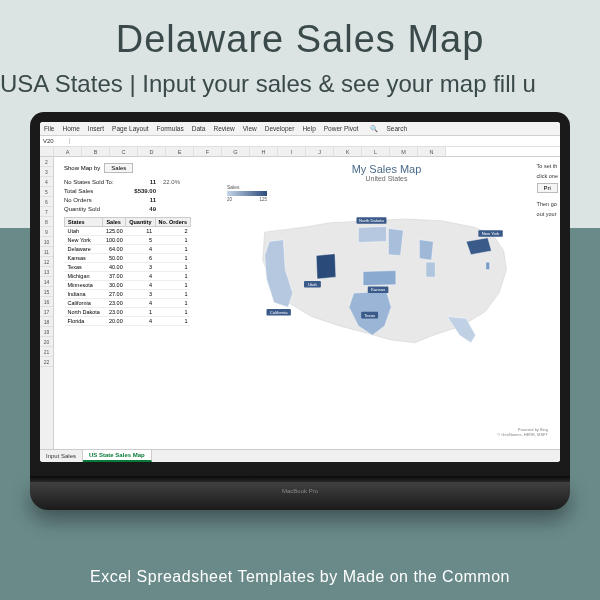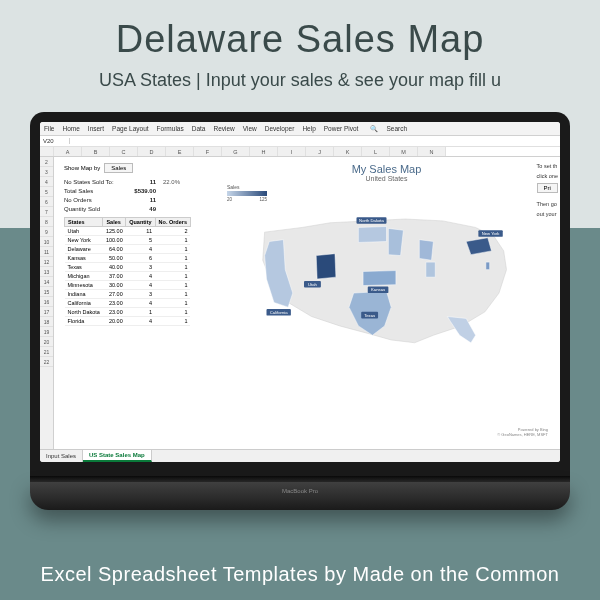--- a/index.html
+++ b/index.html
@@ -1,19 +1,19 @@
 <!DOCTYPE html>
 <html><head>
 <meta charset="utf-8">
 <style>
 *{margin:0;padding:0;box-sizing:border-box;font-family:'Segoe UI',Arial,sans-serif}
 body{width:600px;height:600px;background:#6a8a8a;overflow:hidden;position:relative}
 .bg{position:absolute;inset:0;background:linear-gradient(180deg,#dce3e3 0%,#dce3e3 38%,#6a8a8a 38%,#6a8a8a 100%)}
 .title{position:absolute;top:18px;left:0;right:0;text-align:center;font-size:38px;font-weight:300;color:#3a4a4a;letter-spacing:1px}
-.subtitle{position:absolute;top:70px;left:0;right:0;text-align:center;font-size:18px;color:#3a4a4a;font-weight:400}
+.subtitle{position:absolute;top:70px;left:0;right:0;font-size:24px;color:#3a4a4a;font-weight:400}
 .laptop{position:absolute;top:112px;left:50%;transform:translateX(-50%);width:540px}
 .lid{background:#1a1a1a;border-radius:14px 14px 0 0;padding:10px 10px 14px 10px}
 .screen{background:#fff;border-radius:3px;height:340px;overflow:hidden;font-size:7px;position:relative}
 .ribbon{height:14px;background:#f3f3f3;border-bottom:1px solid #d0d0d0;display:flex;align-items:center;padding:0 4px;gap:8px;font-size:6.5px;color:#333}
 .ribbon span{cursor:pointer}
 .namebox{height:11px;background:#fff;border-bottom:1px solid #e0e0e0;display:flex;align-items:center;font-size:6px}
 .nb{width:30px;border-right:1px solid #d0d0d0;padding:0 3px;color:#333}
 .cols{height:10px;background:#fff;display:flex;border-bottom:1px solid #d0d0d0}
 .ch{width:28px;border-right:1px solid #e0e0e0;text-align:center;font-size:5.5px;color:#555;line-height:10px;background:#f0f0f0}
 .ch:first-child{width:14px}
@@ -41,21 +41,21 @@
 .usmap{width:100%;height:150px}
 .footer-map{position:absolute;bottom:2px;right:6px;font-size:4px;color:#888;text-align:right}
 .side{position:absolute;top:6px;right:2px;font-size:5.5px;color:#333}
 .side div{margin-bottom:4px}
 .tabs{position:absolute;bottom:0;left:0;right:0;height:13px;background:#f0f0f0;border-top:1px solid #ccc;display:flex;align-items:center;font-size:6px}
 .tab{padding:0 6px;height:100%;display:flex;align-items:center;color:#333;border-right:1px solid #ccc}
 .tab.active{background:#fff;color:#0a7a3a;border-bottom:2px solid #0a7a3a;font-weight:600}
 .hinge{height:6px;background:linear-gradient(180deg,#0a0a0a,#2a2a2a)}
 .deck{height:28px;background:linear-gradient(180deg,#404040 0%,#2a2a2a 60%,#1a1a1a 100%);border-radius:0 0 18px 18px;position:relative;box-shadow:0 10px 20px rgba(0,0,0,0.4)}
 .brand{position:absolute;top:6px;left:50%;transform:translateX(-50%);font-size:6px;color:#888}
-.foot{position:absolute;bottom:14px;left:0;right:0;text-align:center;font-size:20px;color:#fff;font-weight:300;letter-spacing:0.5px}
+.foot{position:absolute;bottom:14px;left:0;right:0;text-align:center;font-size:16px;color:#fff;font-weight:300;letter-spacing:0.5px}
 .lbl{fill:#fff;font-size:4.5px;font-weight:500}
 .lblbox{fill:#3a5a8a}
 </style>
 </head>
 <body>
 <div class="bg"></div>
 
 <div class="title">Delaware Sales Map</div>
 <div class="subtitle">USA States | Input your sales &amp; see your map fill u</div>
 

